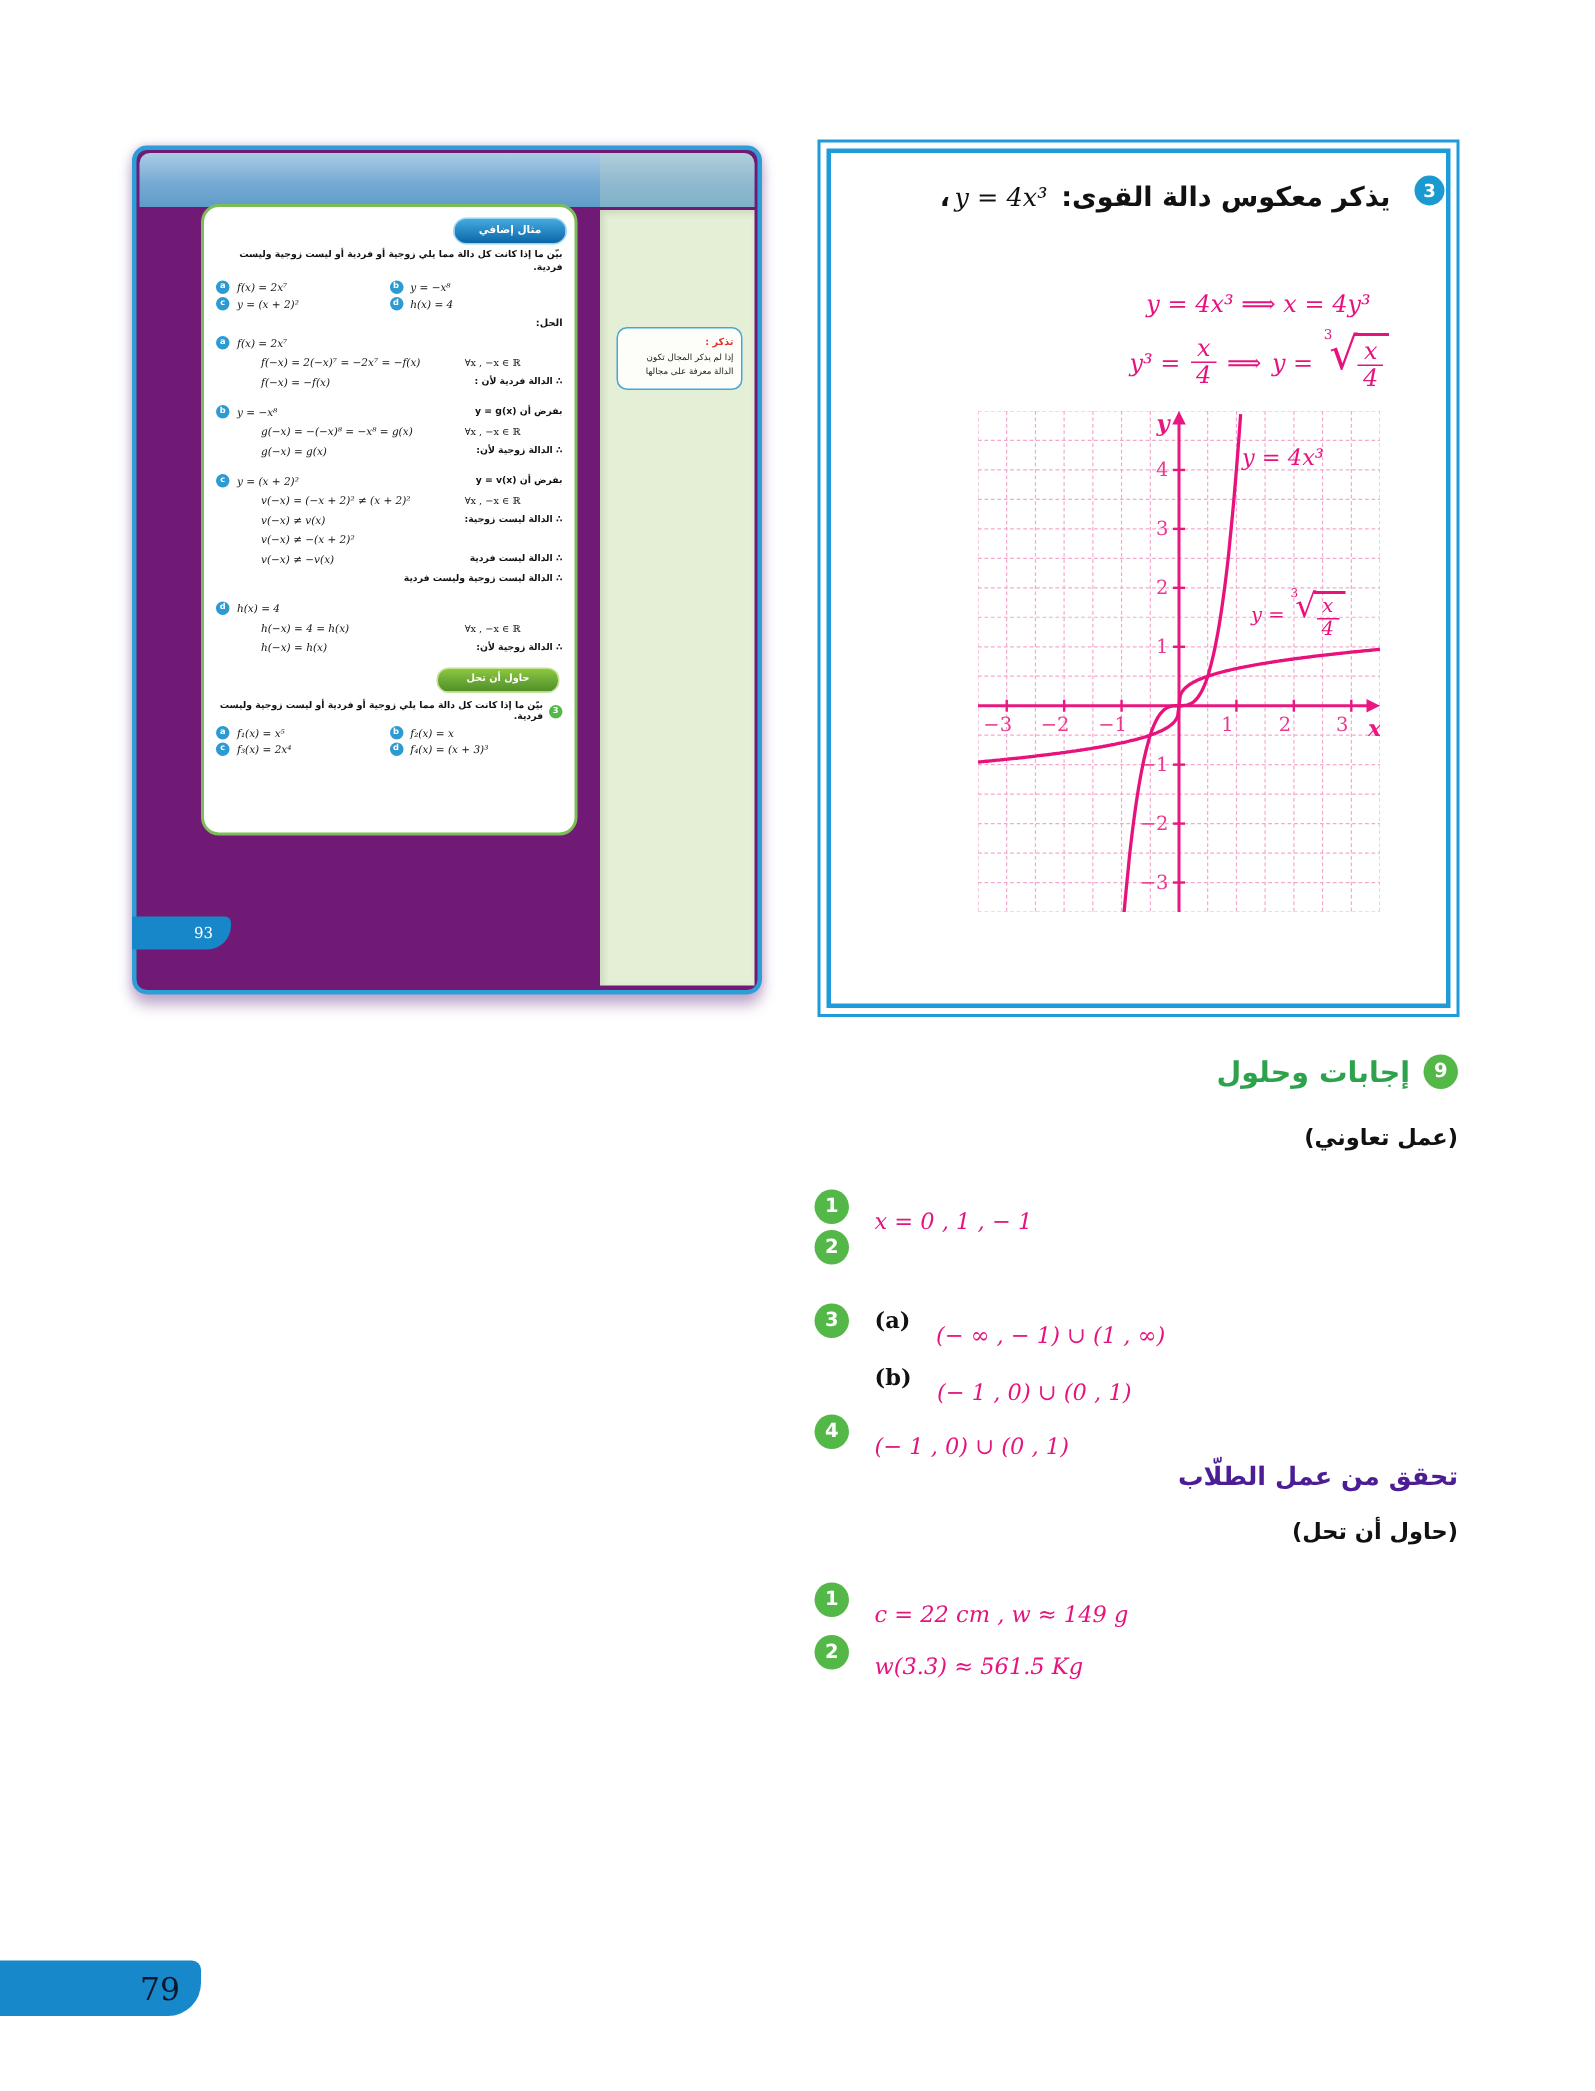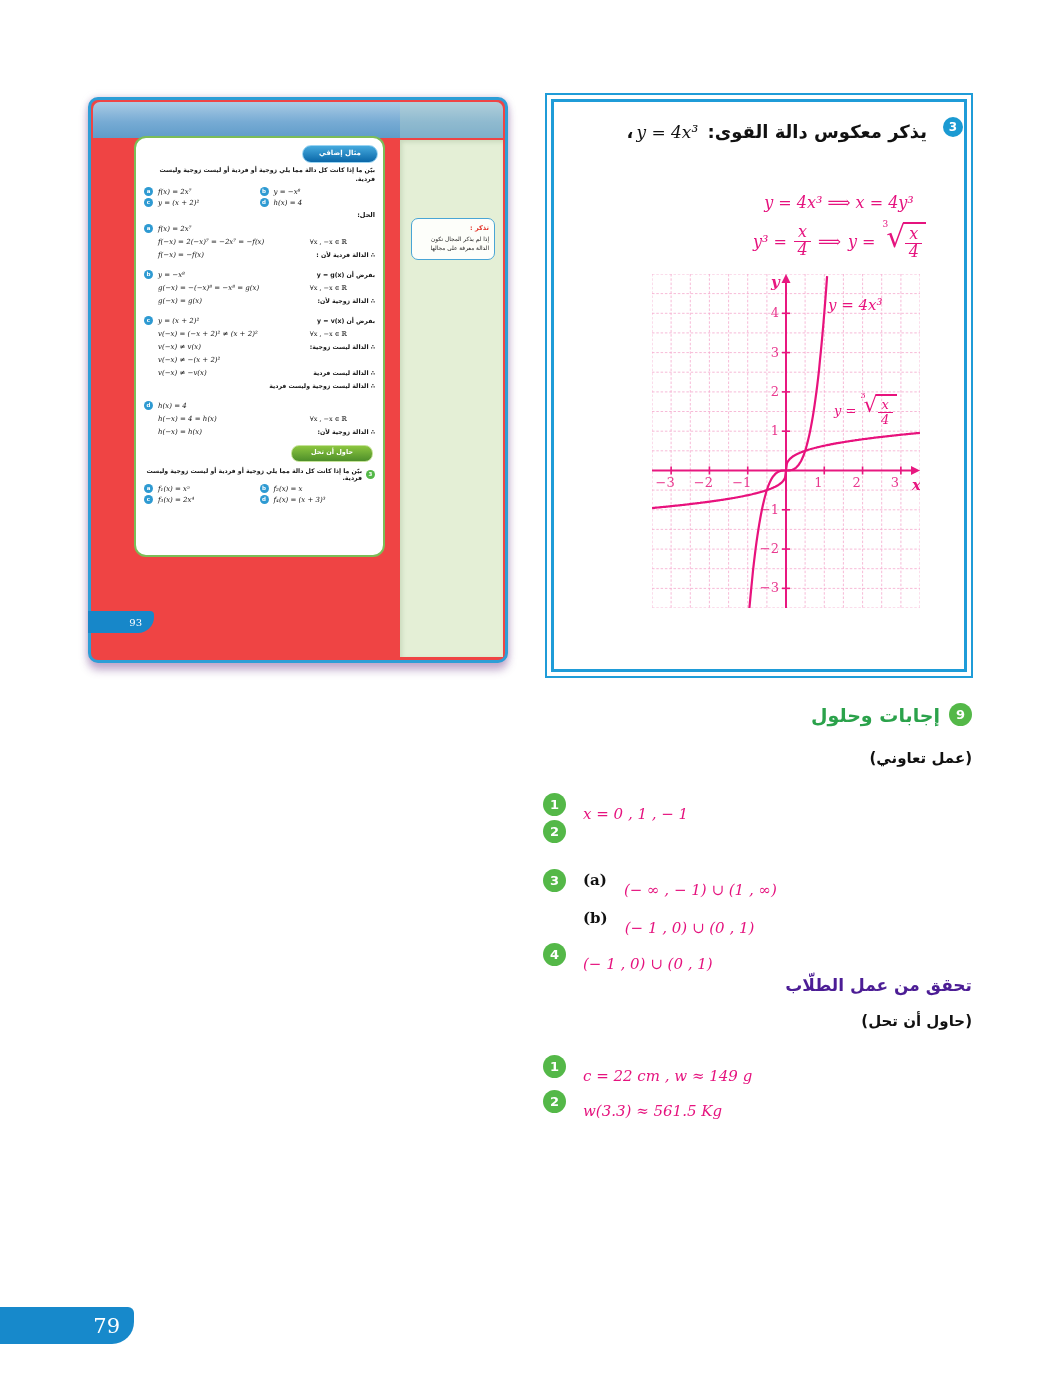--- a/index.html
+++ b/index.html
@@ -1,19 +1,19 @@
 <!DOCTYPE html>
 <html lang="ar"><head>
 <meta charset="utf-8">
 <style>
   html,body{margin:0;padding:0;background:#fff;}
   .canvas{position:relative;width:1063px;height:1394px;background:#fff;overflow:hidden;font-family:"DejaVu Sans",sans-serif;}
 
   
-  .minipage{position:absolute;left:88px;top:97px;width:414px;height:560px;background:#ef4444;
+  .minipage{position:absolute;left:88px;top:97px;width:414px;height:560px;background:#701a75;
     border:3px solid #2d9ed6;border-radius:10px;
     box-shadow:0 7px 9px rgba(183,158,196,.85),0 0 6px rgba(183,158,196,.55);}
   .mp-header{position:absolute;left:2px;top:2px;right:2px;height:36px;border-radius:7px 7px 0 0;
     background:linear-gradient(180deg,#aacbe4 0%,#77abd4 55%,#5f9cc9 100%);}
   .mp-header-right{position:absolute;right:0;top:0;bottom:0;width:103px;background:rgba(190,215,200,.35);border-radius:0 7px 0 0;}
   .mp-panel{position:absolute;right:2px;top:40px;bottom:3px;width:103px;background:#e4efd6;box-shadow:inset 2px 2px 4px rgba(120,150,110,.25);}
   .mp-card{position:absolute;left:43px;top:36px;width:251px;height:421px;border:2px solid #7cbd57;border-radius:12px;background:#fff;box-sizing:border-box;}
   .mp-pill{position:absolute;right:5px;top:7px;width:74px;height:16px;border-radius:9px;
     background:linear-gradient(180deg,#45aade,#0a67a8);border:1px solid #9ad4f2;
     color:#fff;font:bold 7px/14px "DejaVu Sans",sans-serif;text-align:center;}
@@ -21,21 +21,21 @@
   .mp-intro{direction:rtl;text-align:right;font:bold 6.2px/9px "DejaVu Sans",sans-serif;color:#111;margin-bottom:4px;}
   .pcols{display:flex;margin:2px 0;}
   .pcol{width:50%;display:flex;align-items:center;gap:5px;}
   .lc{width:9px;height:9px;border-radius:50%;background:#2e9ad2;color:#fff;font:bold 5.5px/9px "DejaVu Sans",sans-serif;text-align:center;flex:0 0 9px;}
   .gcs{width:9px;height:9px;border-radius:50%;background:#54b848;color:#fff;font:bold 5.5px/9px "DejaVu Sans",sans-serif;text-align:center;flex:0 0 9px;}
   .mf{font:italic 7px "DejaVu Serif",serif;color:#111;}
   .mp-sol{direction:rtl;text-align:right;font:bold 6.5px "DejaVu Sans",sans-serif;color:#111;margin:4px 0 3px;}
   .sblock{margin-bottom:7px;}
   .srow{display:flex;align-items:center;min-height:13px;}
   .lead{display:flex;align-items:center;gap:5px;}
-  .f2{margin-left:14px;font:italic 7px "DejaVu Serif",serif;color:#111;}
+  .f2{margin-left:30px;font:italic 7px "DejaVu Serif",serif;color:#111;}
   .dom{font:6.5px "DejaVu Serif",serif;color:#111;margin-left:auto;margin-right:28px;}
   .nt{margin-left:auto;direction:rtl;font:bold 6.2px "DejaVu Sans",sans-serif;color:#111;}
   .tpill{display:block;margin:6px 2px 5px auto;width:80px;height:15px;border-radius:8px;
     background:linear-gradient(180deg,#8cc63f,#4e8f2a);border:1px solid #c6e39a;
     color:#fff;font:bold 6.5px/13px "DejaVu Sans",sans-serif;text-align:center;}
   .try-intro{display:flex;direction:rtl;align-items:center;gap:4px;font:bold 6.2px "DejaVu Sans",sans-serif;color:#111;margin-bottom:3px;}
   .mp-note{position:absolute;right:10px;top:118px;width:84px;border:1px solid #49a5d5;border-radius:7px;background:#fdfefa;padding:5px 5px;direction:rtl;text-align:right;box-sizing:border-box;}
   .mp-note .t{color:#e3362b;font:bold 6.5px "DejaVu Sans",sans-serif;margin-bottom:3px;}
   .mp-note .b{color:#222;font:5.8px/1.6 "DejaVu Sans",sans-serif;}
   .mp-tab{position:absolute;left:-3px;top:511px;width:66px;height:22px;background:#1787c9;border-radius:0 4px 16px 0;
@@ -77,21 +77,21 @@
   .ans-title{color:#2ba24b;font:bold 19px "DejaVu Sans",sans-serif;}
   .g1{position:absolute;top:54px;right:3px;color:#111;font:bold 15px "DejaVu Sans",sans-serif;}
   .arow{position:absolute;left:3px;display:flex;align-items:center;gap:17px;}
   .am{font:italic 15px "DejaVu Serif",serif;color:#e5137e;white-space:nowrap;margin-top:20px;}
   .ab{font:bold 15px "DejaVu Serif",serif;color:#111;}
   .check{position:absolute;right:3px;top:280px;color:#4c1d95;font:bold 17px "DejaVu Sans",sans-serif;}
   .g2{position:absolute;right:3px;top:317px;color:#111;font:bold 15px "DejaVu Sans",sans-serif;}
 
   
   .page-tab{position:absolute;left:0;top:1307px;width:134px;height:37px;background:#1789cb;border-radius:0 6px 22px 0;
-    color:#ffffff;font:21px "DejaVu Serif",serif;display:flex;align-items:center;justify-content:flex-end;padding-right:14px;box-sizing:border-box;}
+    color:#0f172a;font:21px "DejaVu Serif",serif;display:flex;align-items:center;justify-content:flex-end;padding-right:14px;box-sizing:border-box;}
 </style>
 </head>
 <body>
 
 <div class="canvas">
 
   <div class="minipage">
     <div class="mp-header">
       <div class="mp-header-right"></div>
     </div>

